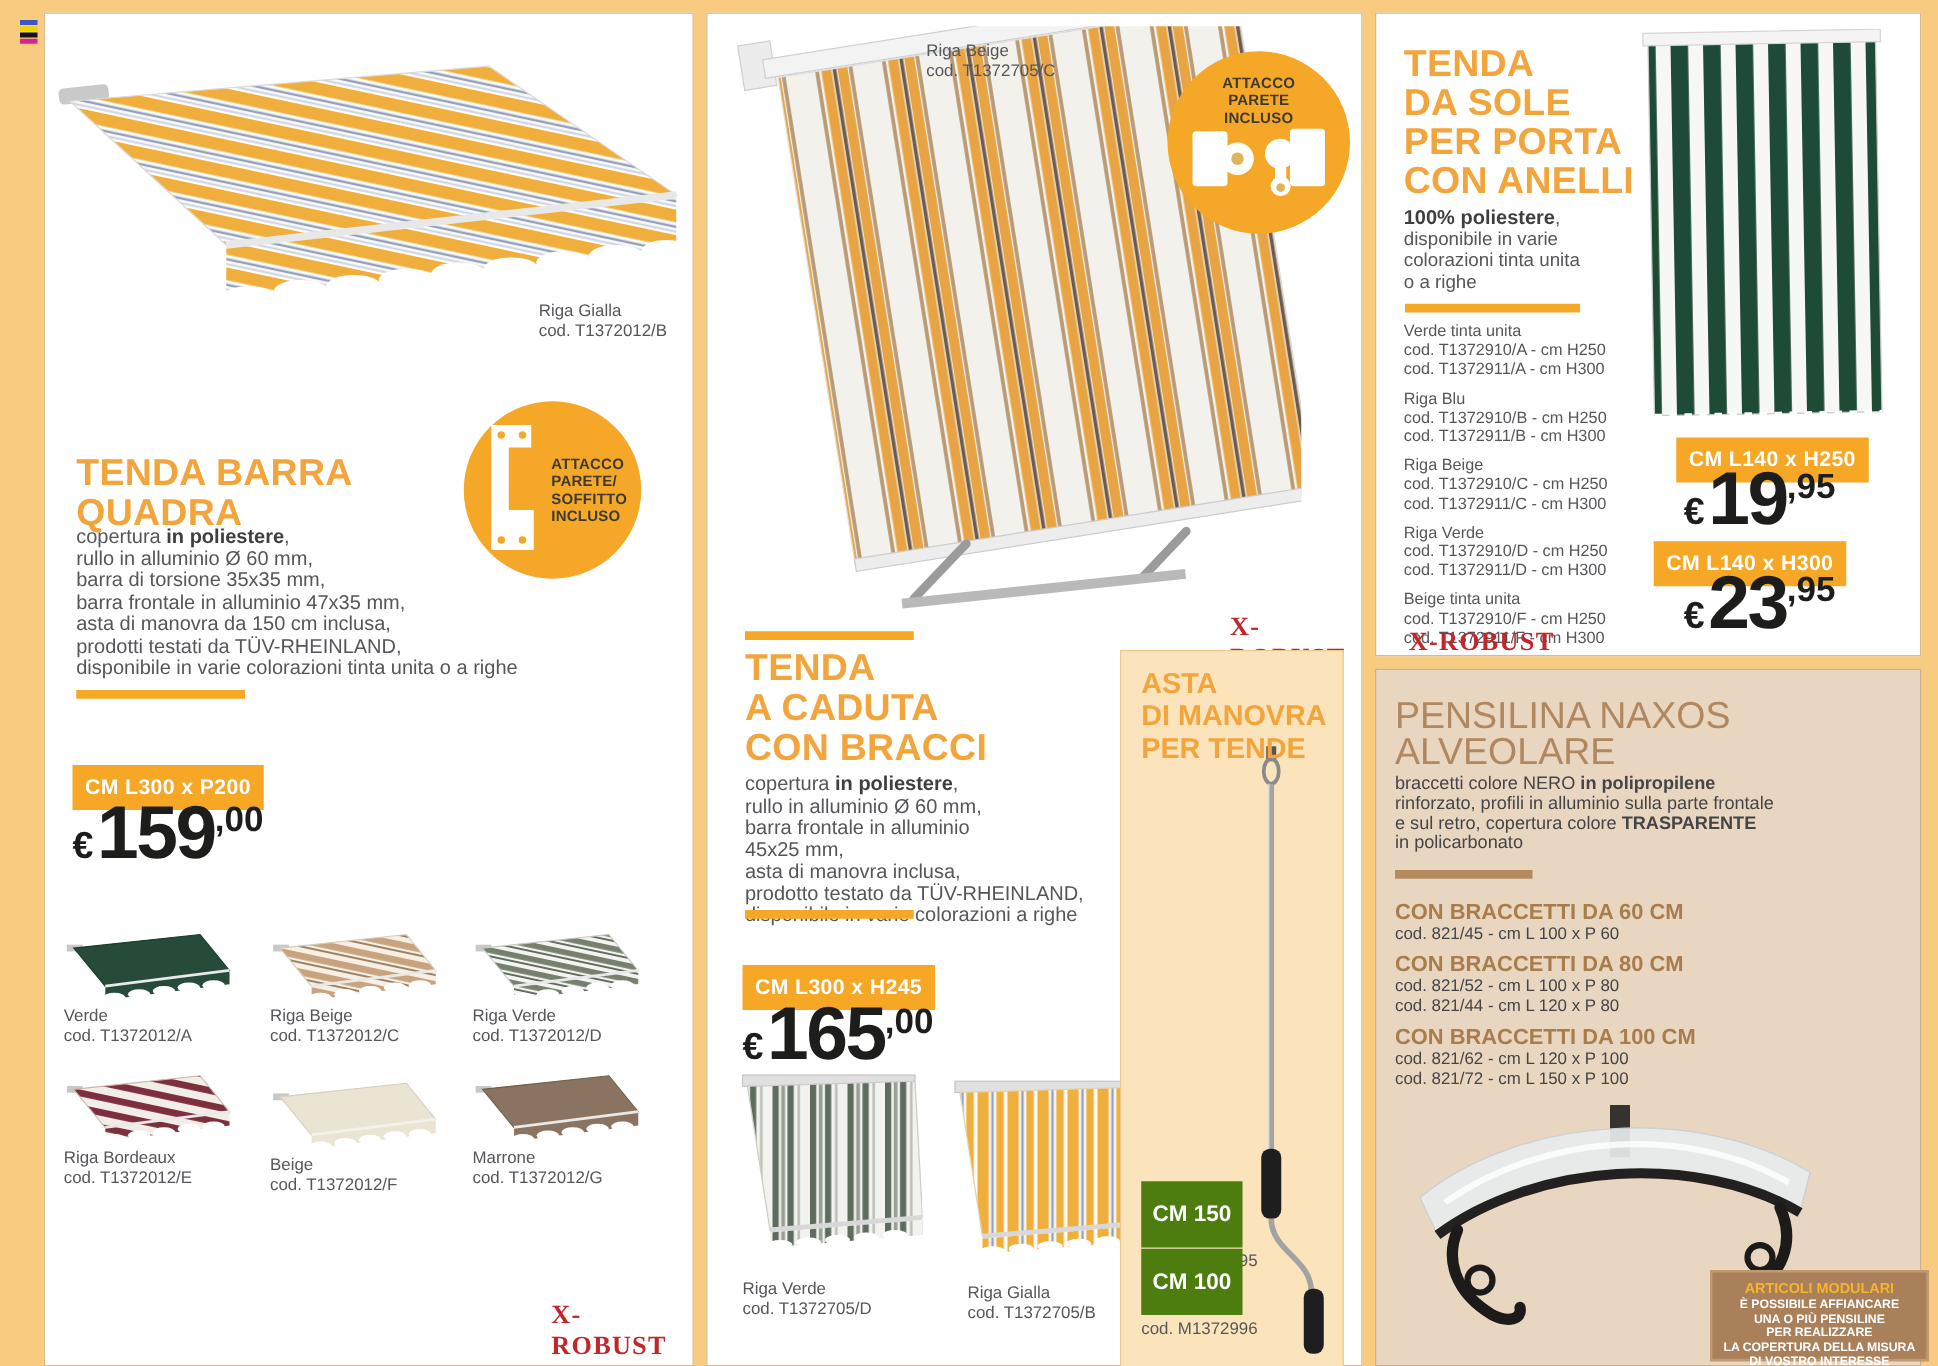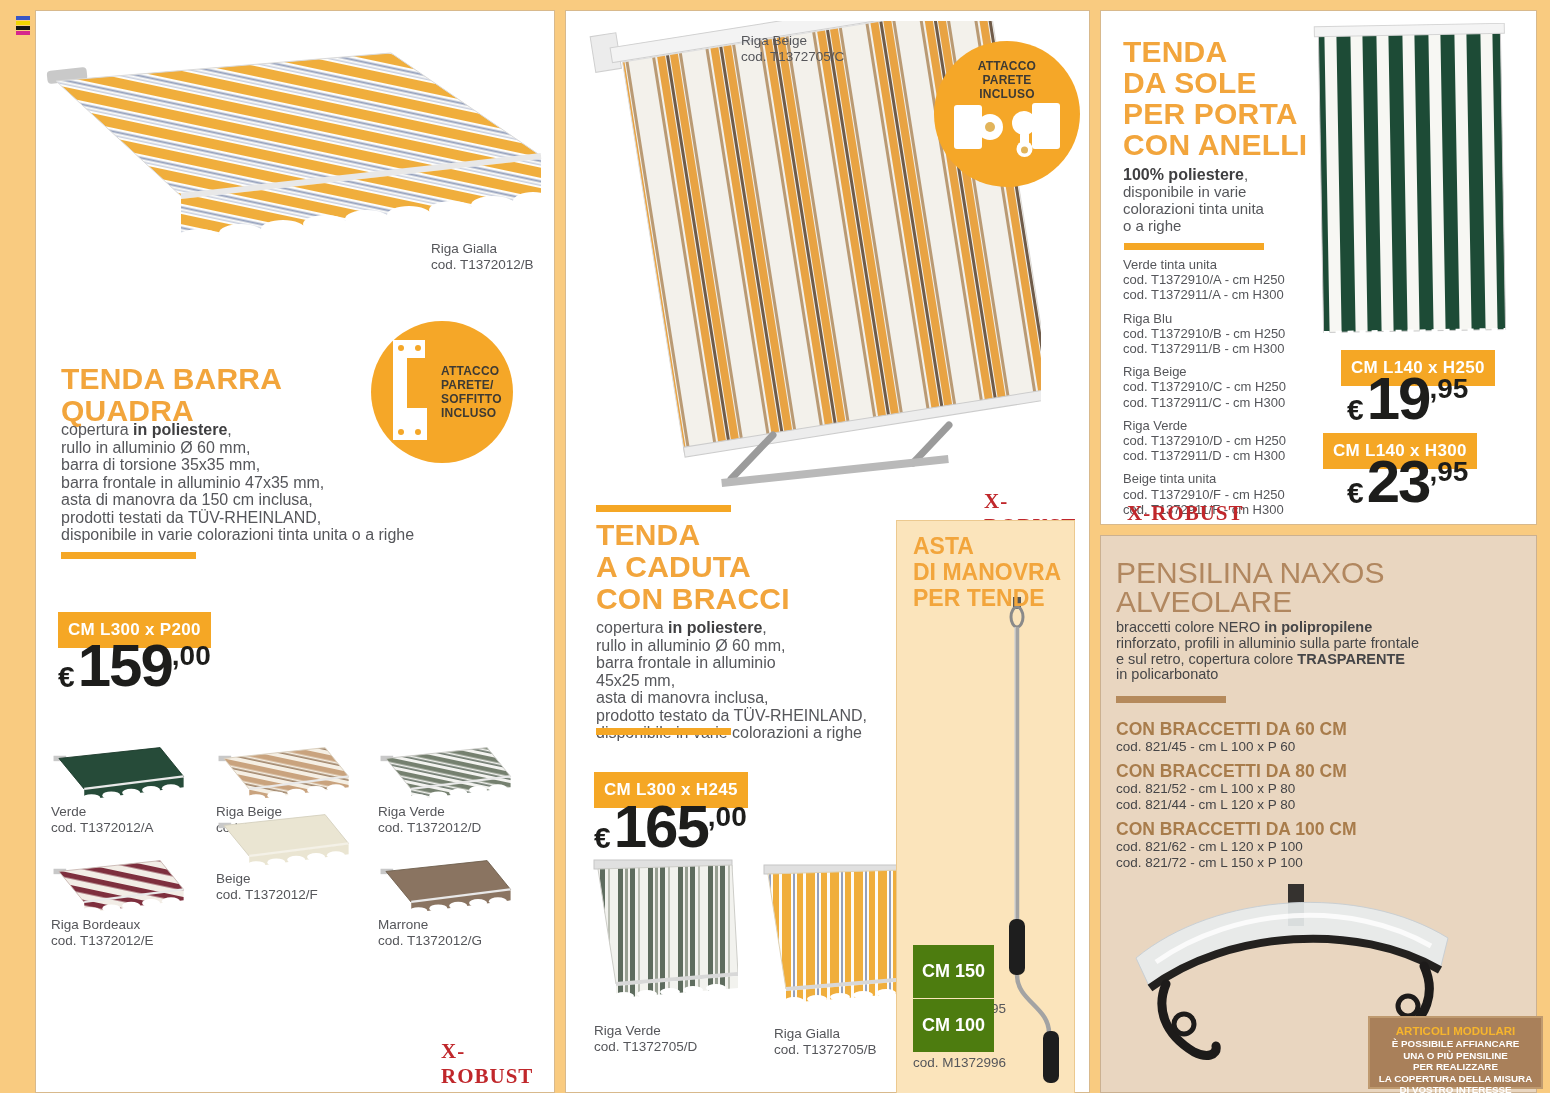--- a/index.html
+++ b/index.html
@@ -214,21 +214,21 @@
       <polygon points="36,51 146,37 146,48 36,62" fill="url(#pBordeauxR)"></polygon>
       <ellipse cx="44" cy="60" rx="10" ry="4.5" fill="#fff"></ellipse>
         <ellipse cx="66" cy="57" rx="10" ry="4.5" fill="#fff"></ellipse>
       <ellipse cx="88" cy="54" rx="10" ry="4.5" fill="#fff"></ellipse>
         <ellipse cx="110" cy="51" rx="10" ry="4.5" fill="#fff"></ellipse>
       <ellipse cx="132" cy="49" rx="10" ry="4.5" fill="#fff"></ellipse>
     </svg>
     <div class="vname">Riga Bordeaux</div>
     <div class="vcode">cod. T1372012/E</div>
   </div>
-  <div class="vcell" style="left:180px;top:800px">
+  <div class="vcell" style="left:180px;top:852px">
     <svg width="155" height="56" viewBox="0 0 170 62">
       <rect x="2" y="13" width="14" height="6" fill="#C8C8C8"></rect>
       <polygon points="8,16 120,4 146,36 36,50" fill="#EAE5D2" stroke="#D5D0BF"></polygon>
       <line x1="36" y1="50" x2="146" y2="36" stroke="#F4F1E7" stroke-width="3"></line>
       <polygon points="36,51 146,37 146,48 36,62" fill="#EAE5D2"></polygon>
       <ellipse cx="44" cy="60" rx="10" ry="4.5" fill="#fff"></ellipse>
         <ellipse cx="66" cy="57" rx="10" ry="4.5" fill="#fff"></ellipse>
       <ellipse cx="88" cy="54" rx="10" ry="4.5" fill="#fff"></ellipse>
         <ellipse cx="110" cy="51" rx="10" ry="4.5" fill="#fff"></ellipse>
       <ellipse cx="132" cy="49" rx="10" ry="4.5" fill="#fff"></ellipse>

